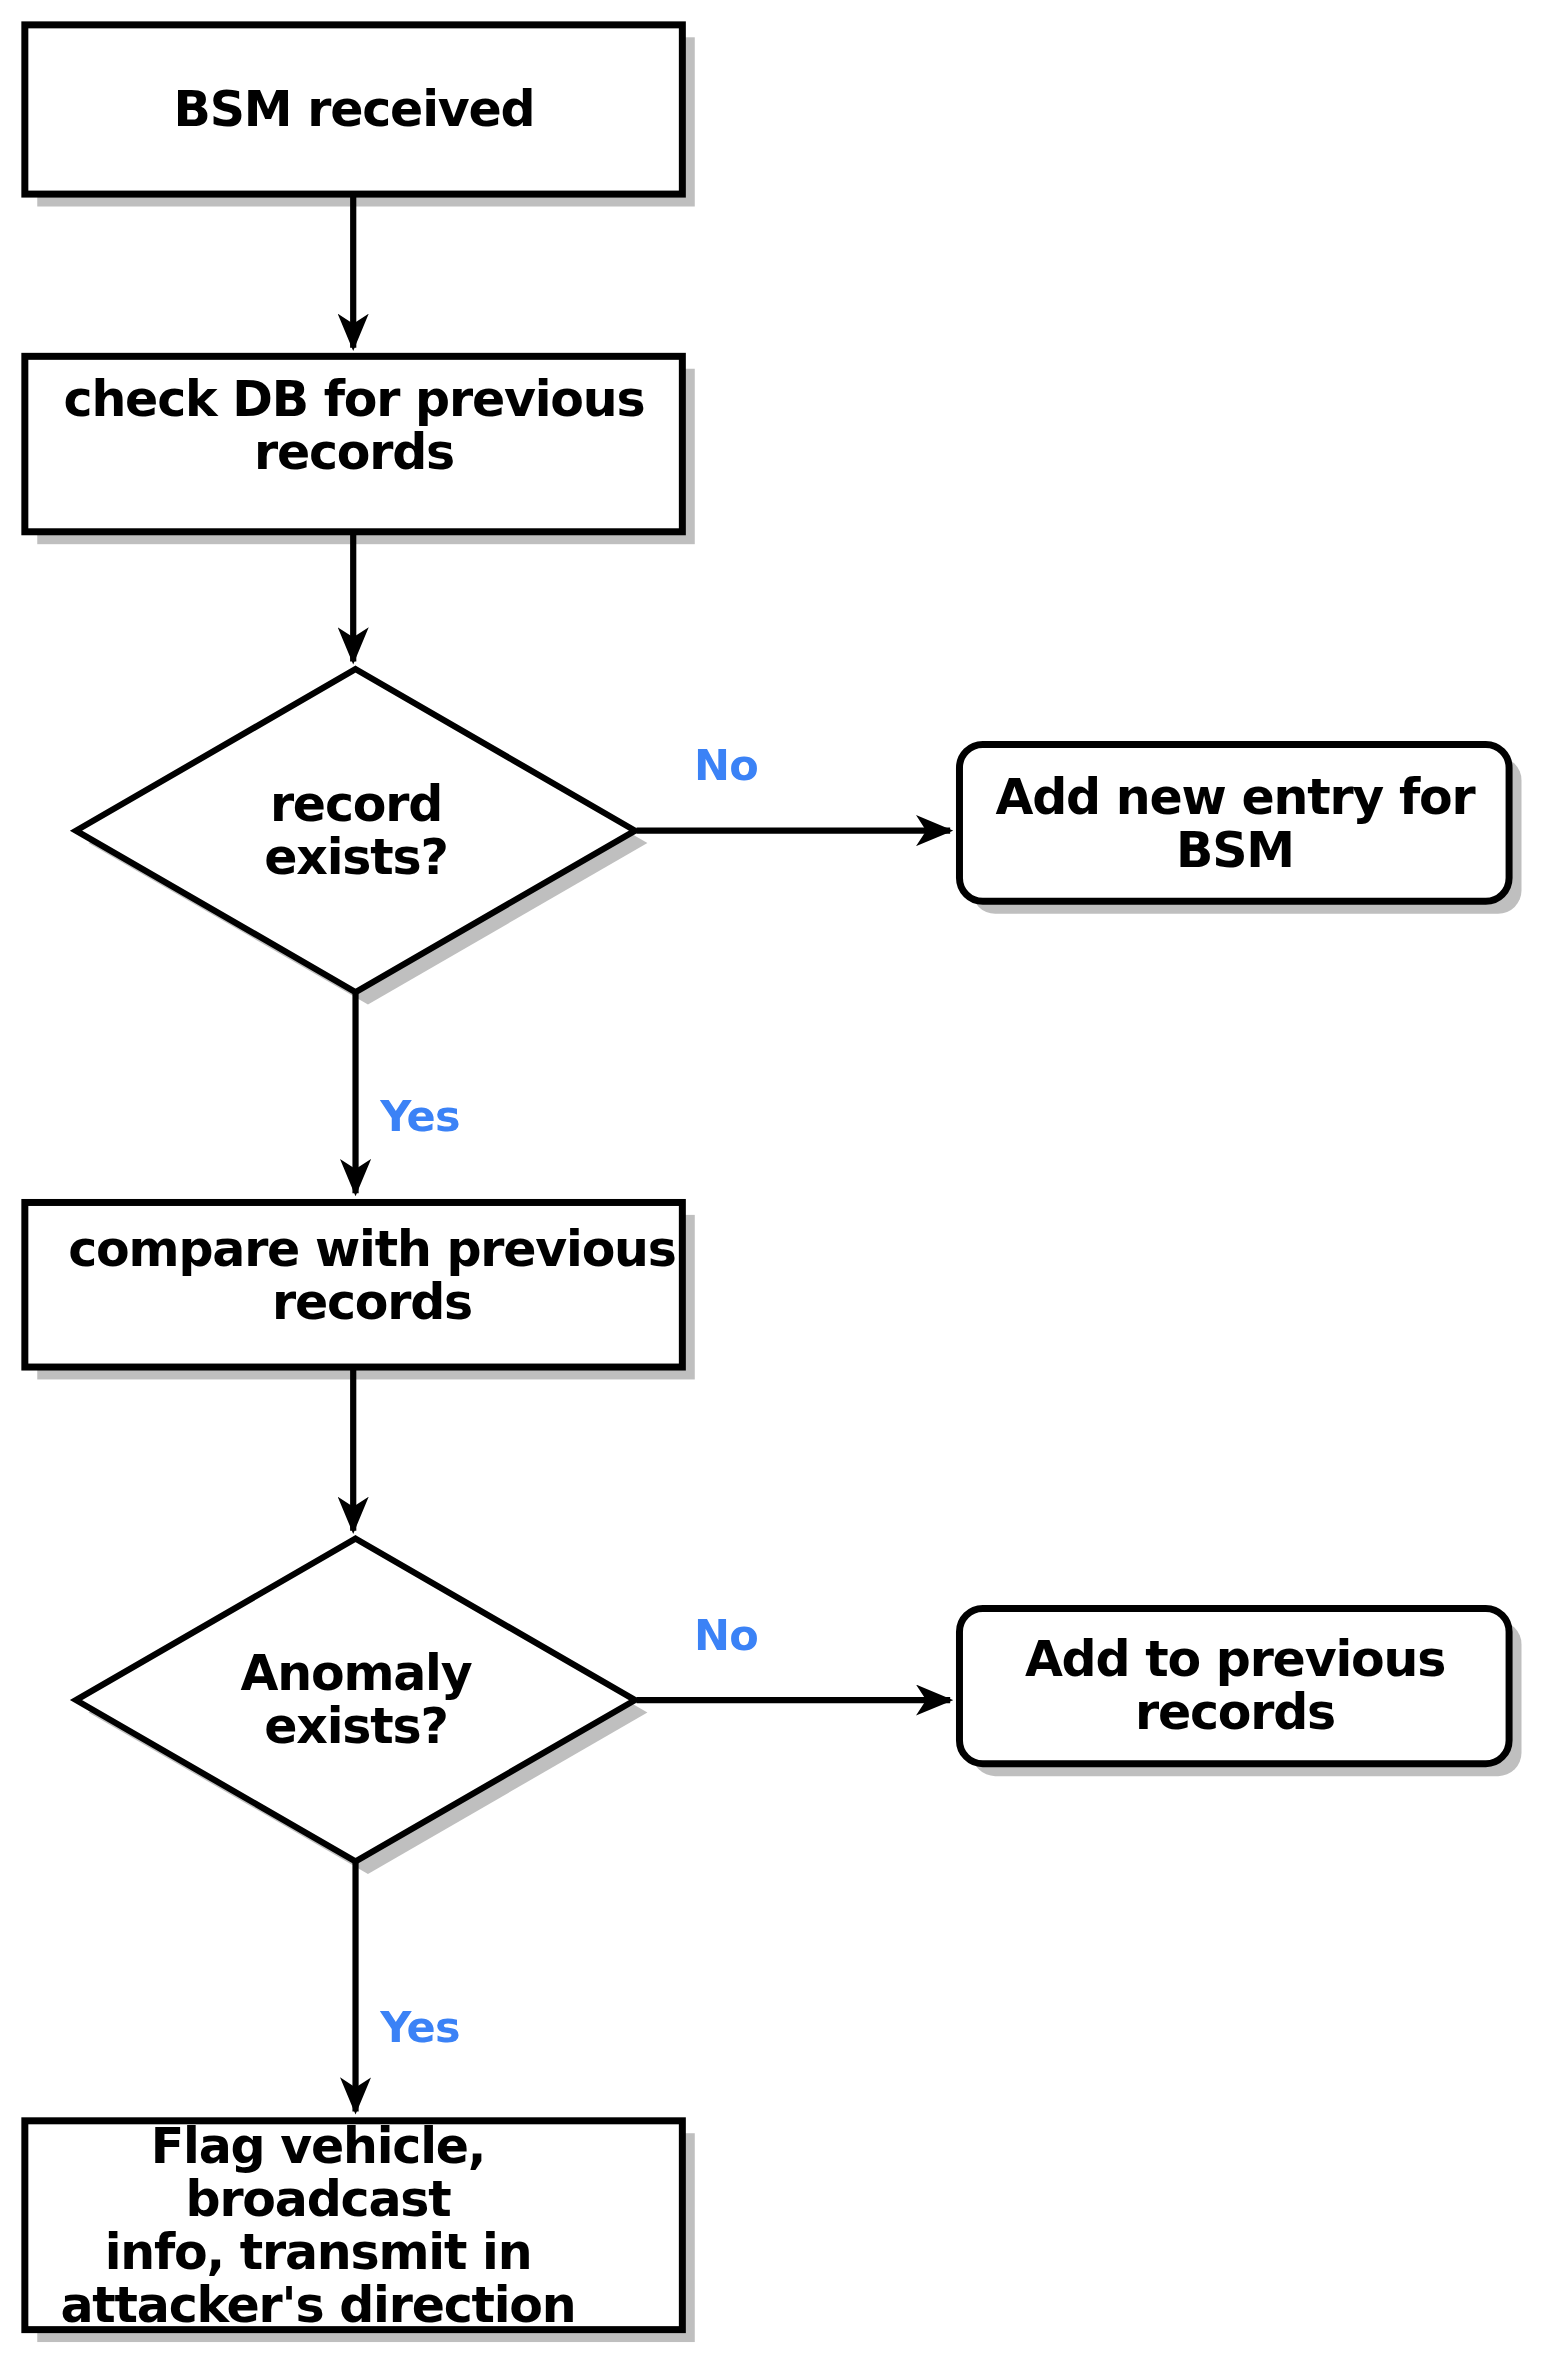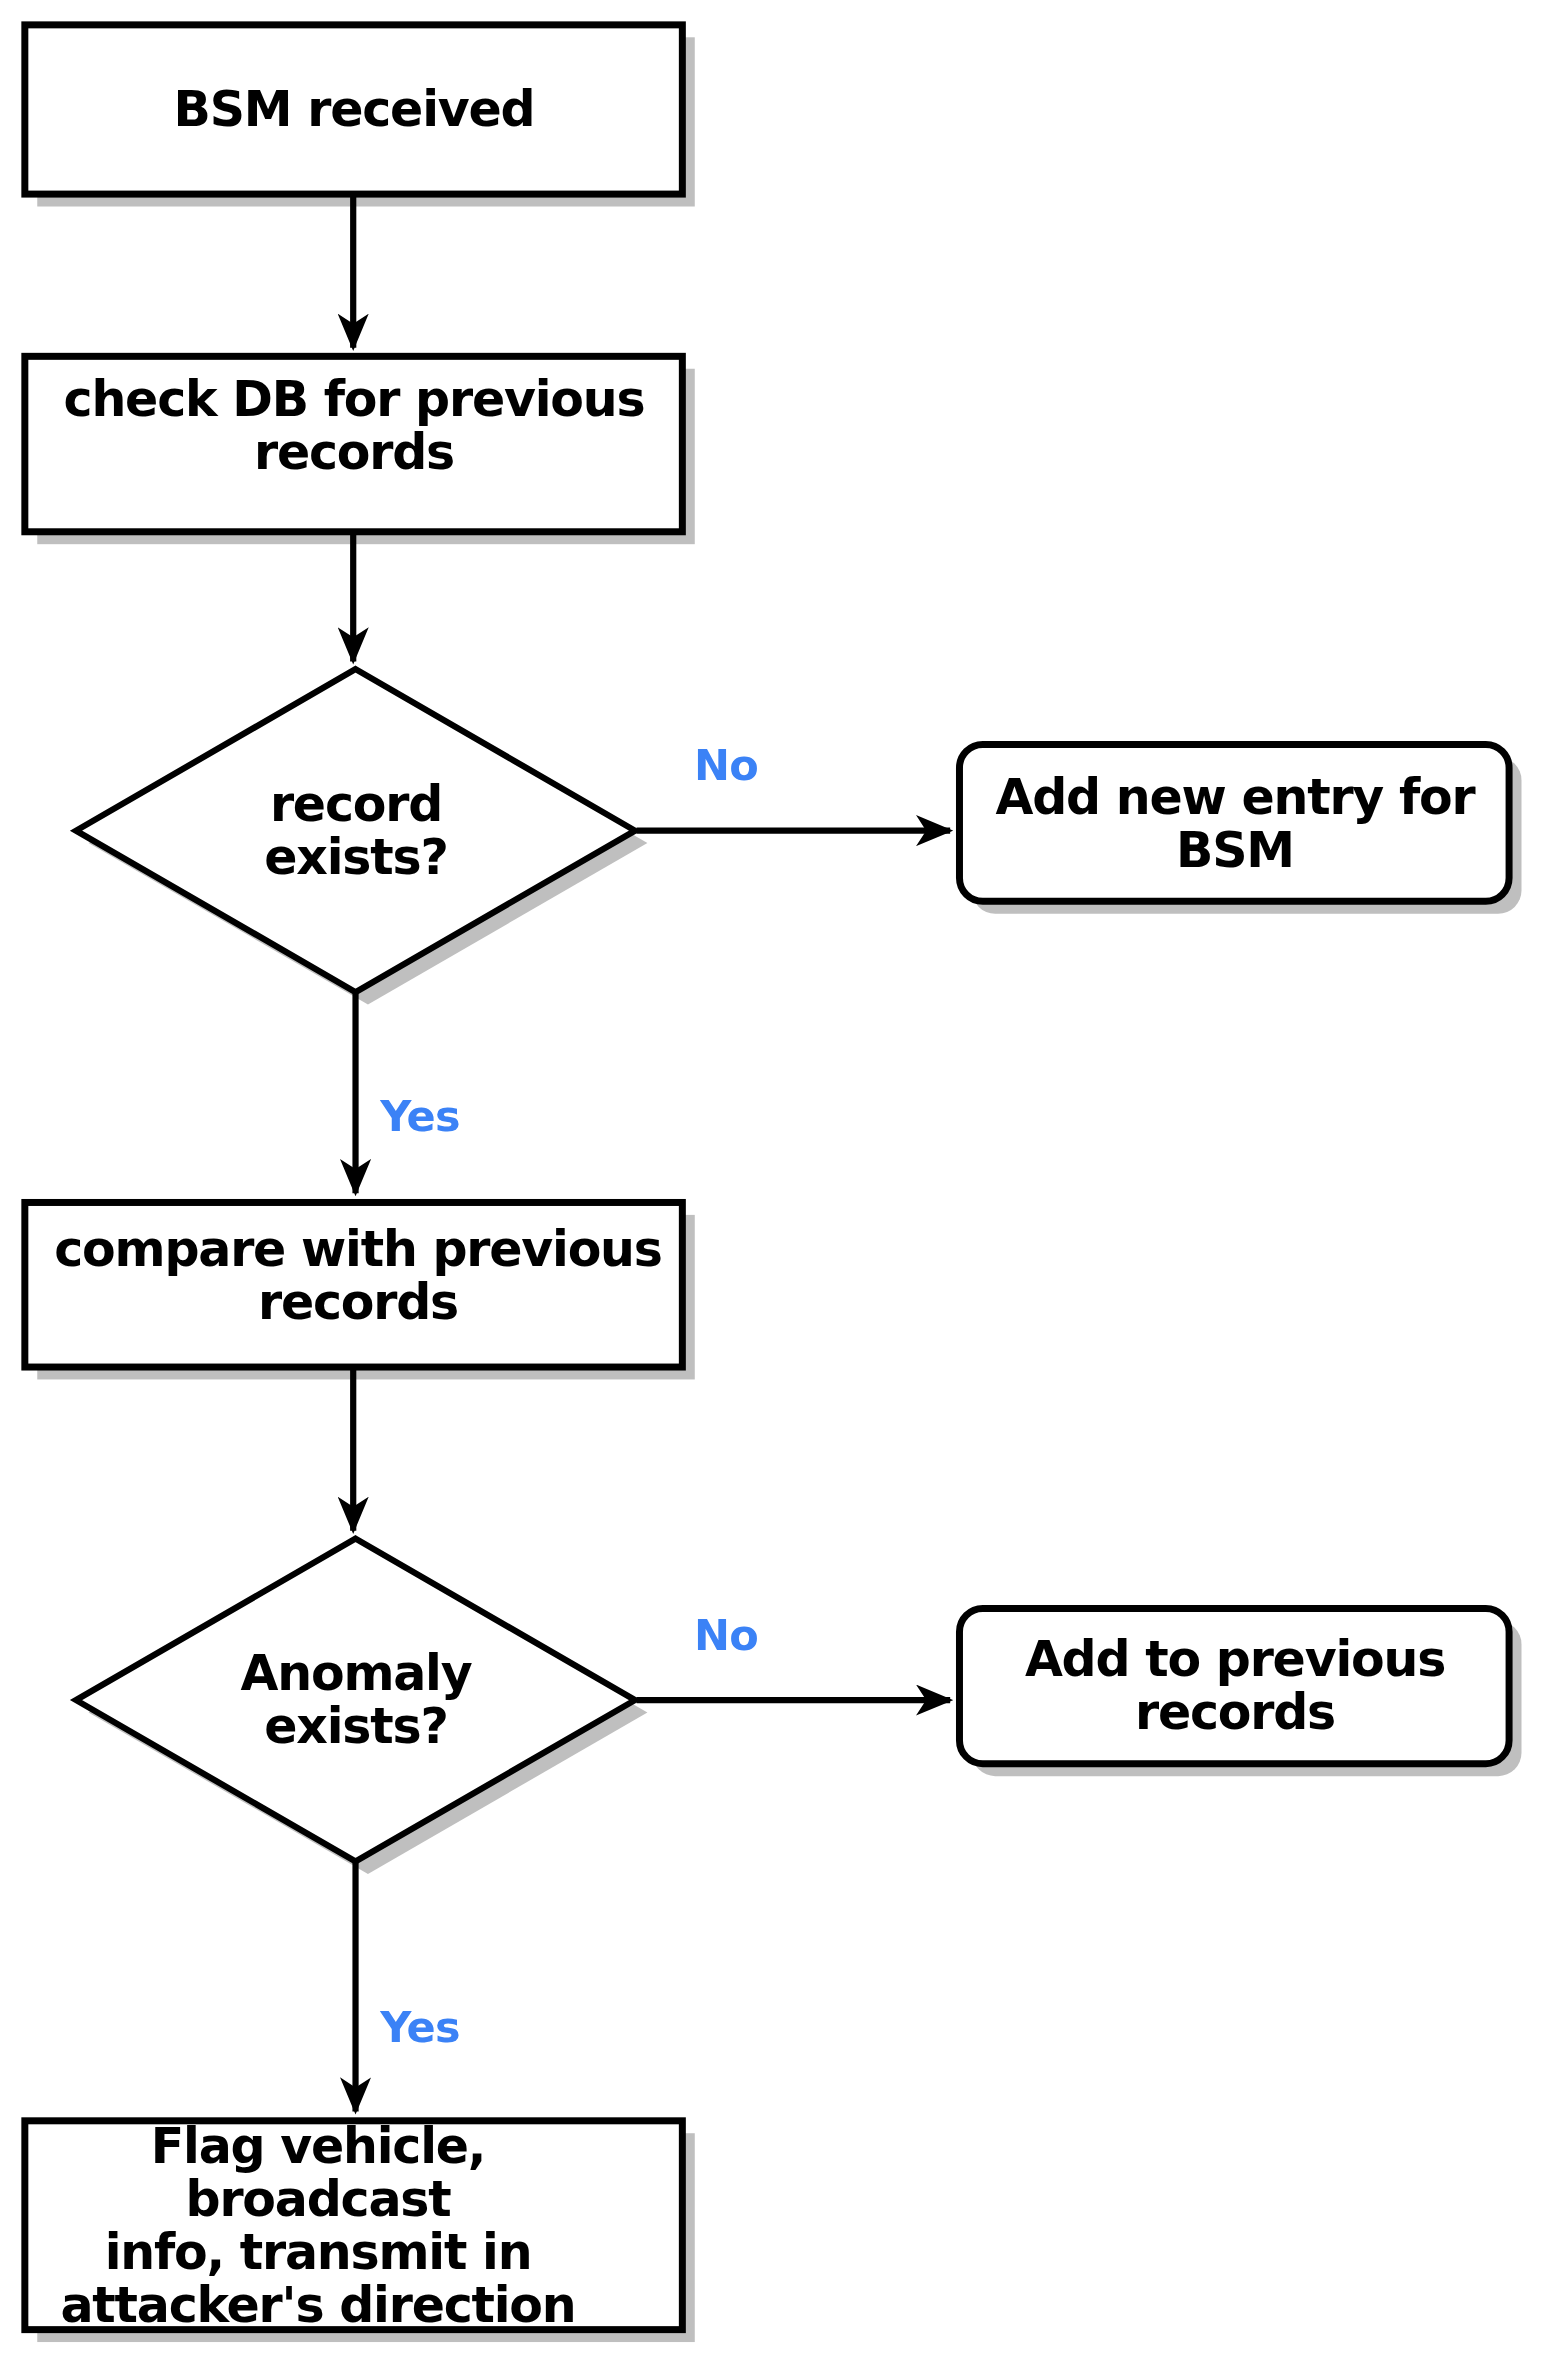--- a/index.html
+++ b/index.html
@@ -102,21 +102,21 @@
 
   <div class="lbl" style="left:22px; top:353px; width:664px; height:146px;">check DB for previous
 records</div>
 
   <div class="lbl" style="left:123px; top:730px; width:466px; height:202px;">record
 exists?</div>
 
   <div class="lbl" style="left:957px; top:742px; width:556px; height:163px;border-radius:25px;">Add new entry for
 BSM</div>
 
-  <div class="lbl" style="left:26px; top:1200px; width:664px; height:152px;">compare with previous
+  <div class="lbl" style="left:40px; top:1200px; width:664px; height:152px;">compare with previous
 records</div>
 
   <div class="lbl" style="left:123px; top:1599px; width:466px; height:202px;">Anomaly
 exists?</div>
 
   <div class="lbl" style="left:957px; top:1606px; width:556px; height:159px;">Add to previous
 records</div>
 
   <div class="lbl" style="left:22px; top:2118px; width:592px; height:215px;">Flag vehicle, broadcast
 info, transmit in

